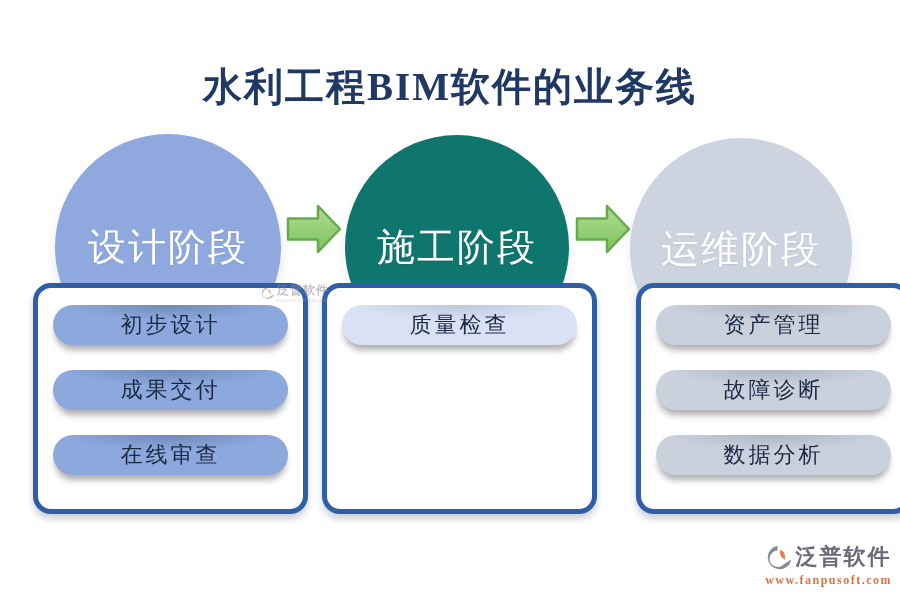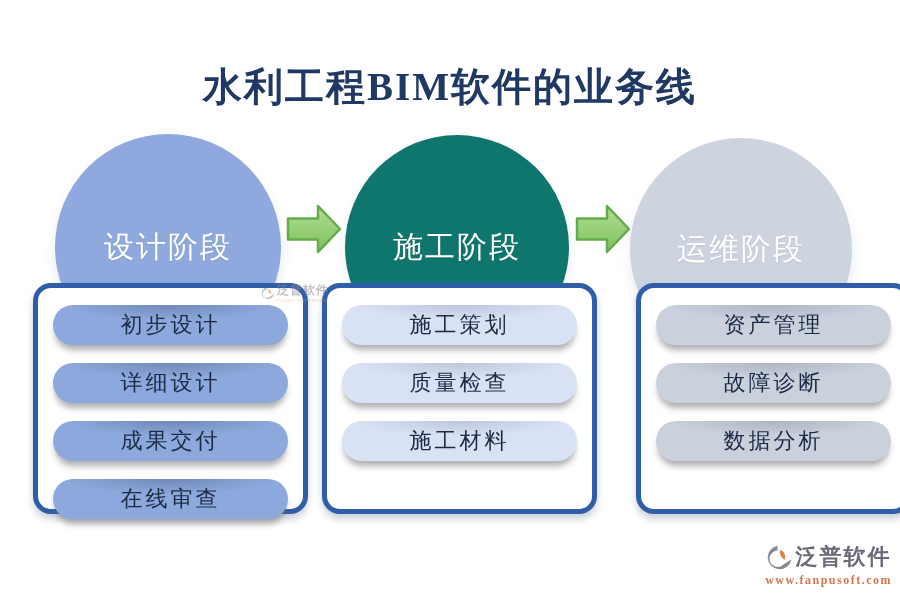--- a/index.html
+++ b/index.html
@@ -14,38 +14,38 @@
     text-align:center;font-size:39px;font-weight:bold;
     color:#1f3864;letter-spacing:2px;
   }
   
   .circle{
     position:absolute;border-radius:50%;
     display:flex;align-items:center;justify-content:center;
     z-index:1;
   }
   .circle .circle-label{
-    color:#ffffff;font-size:30px;letter-spacing:2px;
+    color:#ffffff;font-size:38px;letter-spacing:2px;
     text-shadow:0 1px 2px rgba(0,0,0,0.08);
   }
   .circle-1{left:55px;top:134px;width:226px;height:226px;background:#8fa9de;box-shadow:0 8px 12px rgba(80,100,150,0.15);}
   .circle-2{left:345px;top:135px;width:224px;height:224px;background:#0f766e;box-shadow:0 8px 12px rgba(80,100,150,0.12);}
   .circle-3{left:630px;top:138px;width:222px;height:222px;background:#cdd3df;box-shadow:0 8px 12px rgba(80,100,150,0.12);}
   
   .arrow{position:absolute;width:58px;height:52px;z-index:2;}
   .arrow-1{left:285px;top:203px;}
   .arrow-2{left:574px;top:203px;}
   
   .panel{
     position:absolute;top:283px;width:275px;height:231px;
     background:#ffffff;border:5px solid #2f5da8;border-radius:18px;
     box-sizing:border-box;z-index:3;
     box-shadow:0 5px 7px rgba(140,150,170,0.45);
     padding:17px 15px 0 15px;
-    display:flex;flex-direction:column;gap:18px;
+    display:flex;flex-direction:column;gap:25px;
   }
   .panel-1{left:33px;}
   .panel-2{left:322px;}
   .panel-3{left:636px;}
   .pill{
     height:40px;border-radius:20px;flex:0 0 40px;
     display:flex;align-items:center;justify-content:center;
     font-size:22px;color:#1b2a44;letter-spacing:3px;
     box-shadow:0 7px 6px -2px rgba(110,110,115,0.55);
     position:relative;
@@ -121,29 +121,26 @@
         <stop offset="0" stop-color="#b2dd96"></stop>
         <stop offset="1" stop-color="#7dc15c"></stop>
       </linearGradient>
     </defs>
     <path d="M3 15.5 H33 V3 L55 26 L33 49 V36.5 H3 Z" fill="url(#ag2)" stroke="#64ab49" stroke-width="2.5" stroke-linejoin="round"></path>
   </svg>
 </div>
 
 <div class="panel panel-1">
   <div class="pill">初步设计</div>
-  <div class="pill">详细设计</div>
   <div class="pill">成果交付</div>
   <div class="pill">在线审查</div>
 </div>
 
 <div class="panel panel-2">
-  <div class="pill">施工策划</div>
   <div class="pill">质量检查</div>
-  <div class="pill">施工材料</div>
 </div>
 
 <div class="panel panel-3">
   <div class="pill">资产管理</div>
   <div class="pill">故障诊断</div>
   <div class="pill">数据分析</div>
 </div>
 
 <div class="watermark">
   <svg class="wm-icon" viewBox="0 0 28 28">

